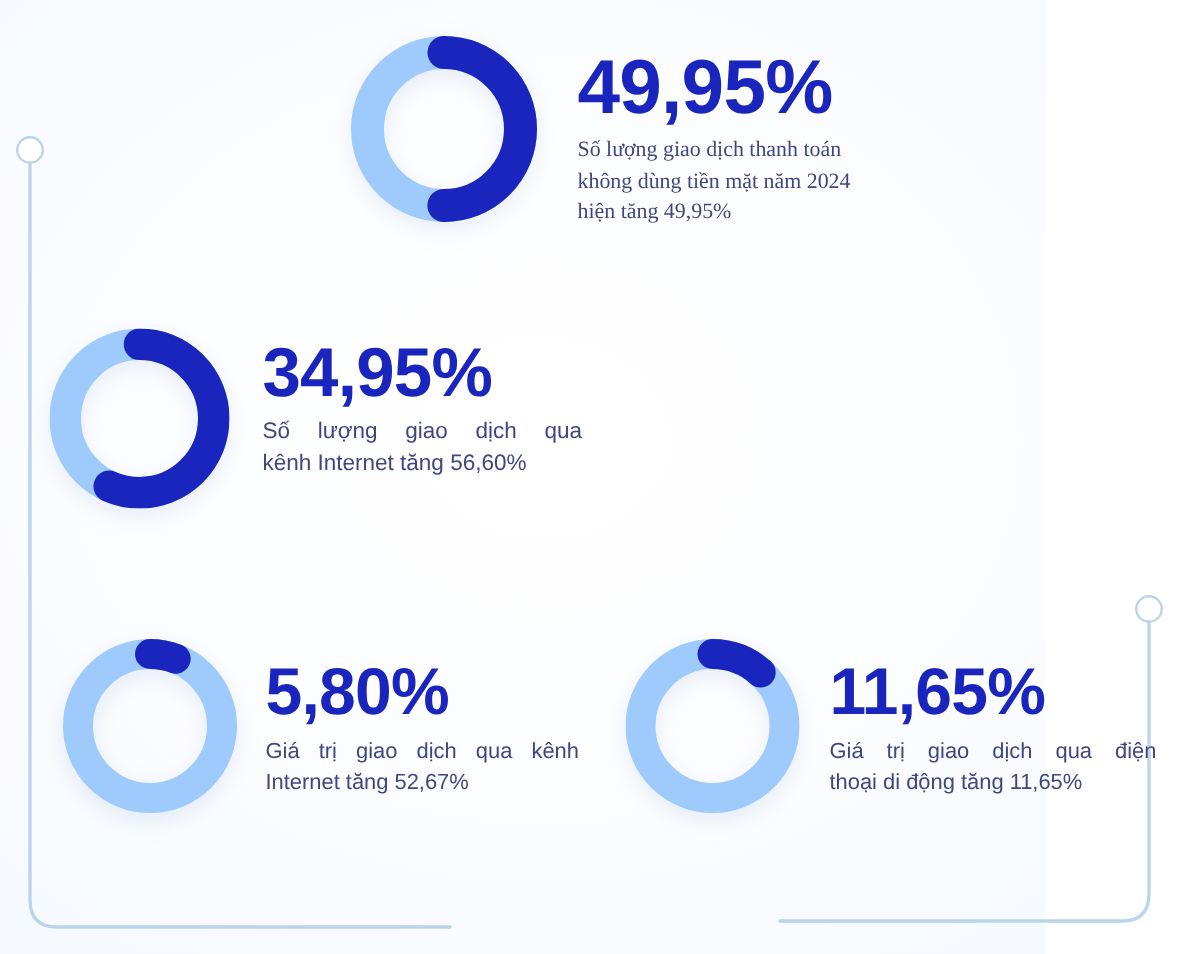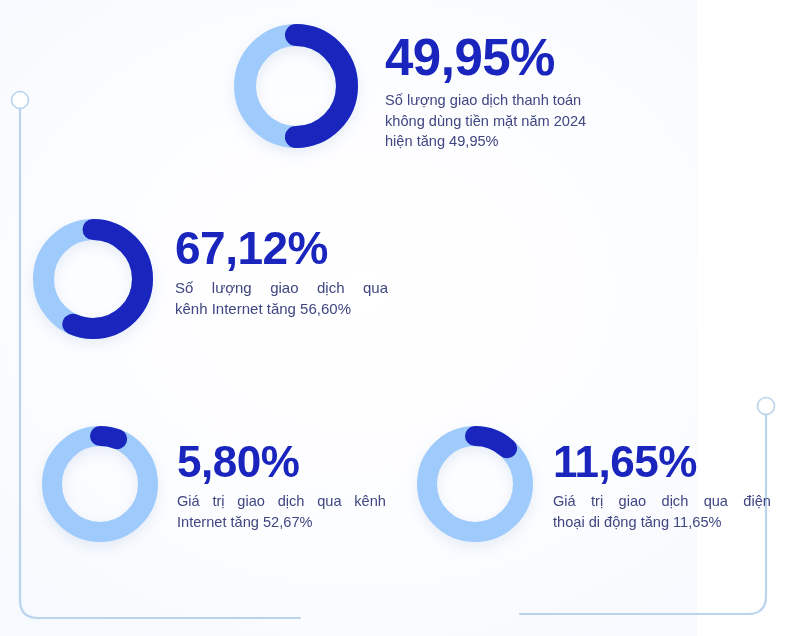--- a/index.html
+++ b/index.html
@@ -69,21 +69,21 @@
     font-weight: normal;
   }
   .caption .line {
     display: block;
     white-space: nowrap;
   }
 
   
   #stat-0 { left: 234px; top: 24px; }
   #stat-0 .pct { font-size: 51px; margin: 6px 0 7px 0; }
-  #stat-0 .caption { font-size: 14.6px; }
+  #stat-0 .caption { font-size: 14.6px; font-family: Liberation Serif, serif; }
   #stat-0 .text-col { margin-left: 27px; padding-top: 2px; }
 
   #stat-1 { left: 33px; top: 219px; }
   #stat-1 .pct { font-size: 46px; margin: 2px 0 6px 0; }
   #stat-1 .caption { font-size: 15px; width: 213px; }
   #stat-1 .text-col { margin-left: 22px; padding-top: 4px; }
 
   #stat-2 { left: 412px; top: 219px; }
   #stat-2 .pct { font-size: 46px; margin: 2px 0 6px 0; }
   #stat-2 .caption { font-size: 15px; }
@@ -135,21 +135,21 @@
   </div>
 
   <div class="stat" id="stat-1">
     <div class="donut-wrap">
         <svg class="donut-svg" width="120" height="120" viewBox="0 0 120 120">
           <circle cx="60" cy="60" r="49.5" fill="none" stroke="#9ecbfb" stroke-width="21"></circle>
           <circle cx="60" cy="60" r="49.5" fill="none" stroke="#1a25bd" stroke-width="21" stroke-linecap="round" stroke-dasharray="176.0360027512505 134.98166995413905" transform="rotate(-90 60 60)"></circle>
         </svg>
       </div>
     <div class="text-col">
-      <div class="pct">67,12%</div>
+      <div class="pct">34,95%</div>
       <div class="caption justify">
         <span class="line justified-line" style="display: flex; justify-content: space-between;">
             <span>Số</span>
             <span>lượng</span>
             <span>giao</span>
             <span>dịch</span>
             <span>qua</span>
           </span>
         <span class="line">kênh Internet tăng 56,60%</span>
       </div>

